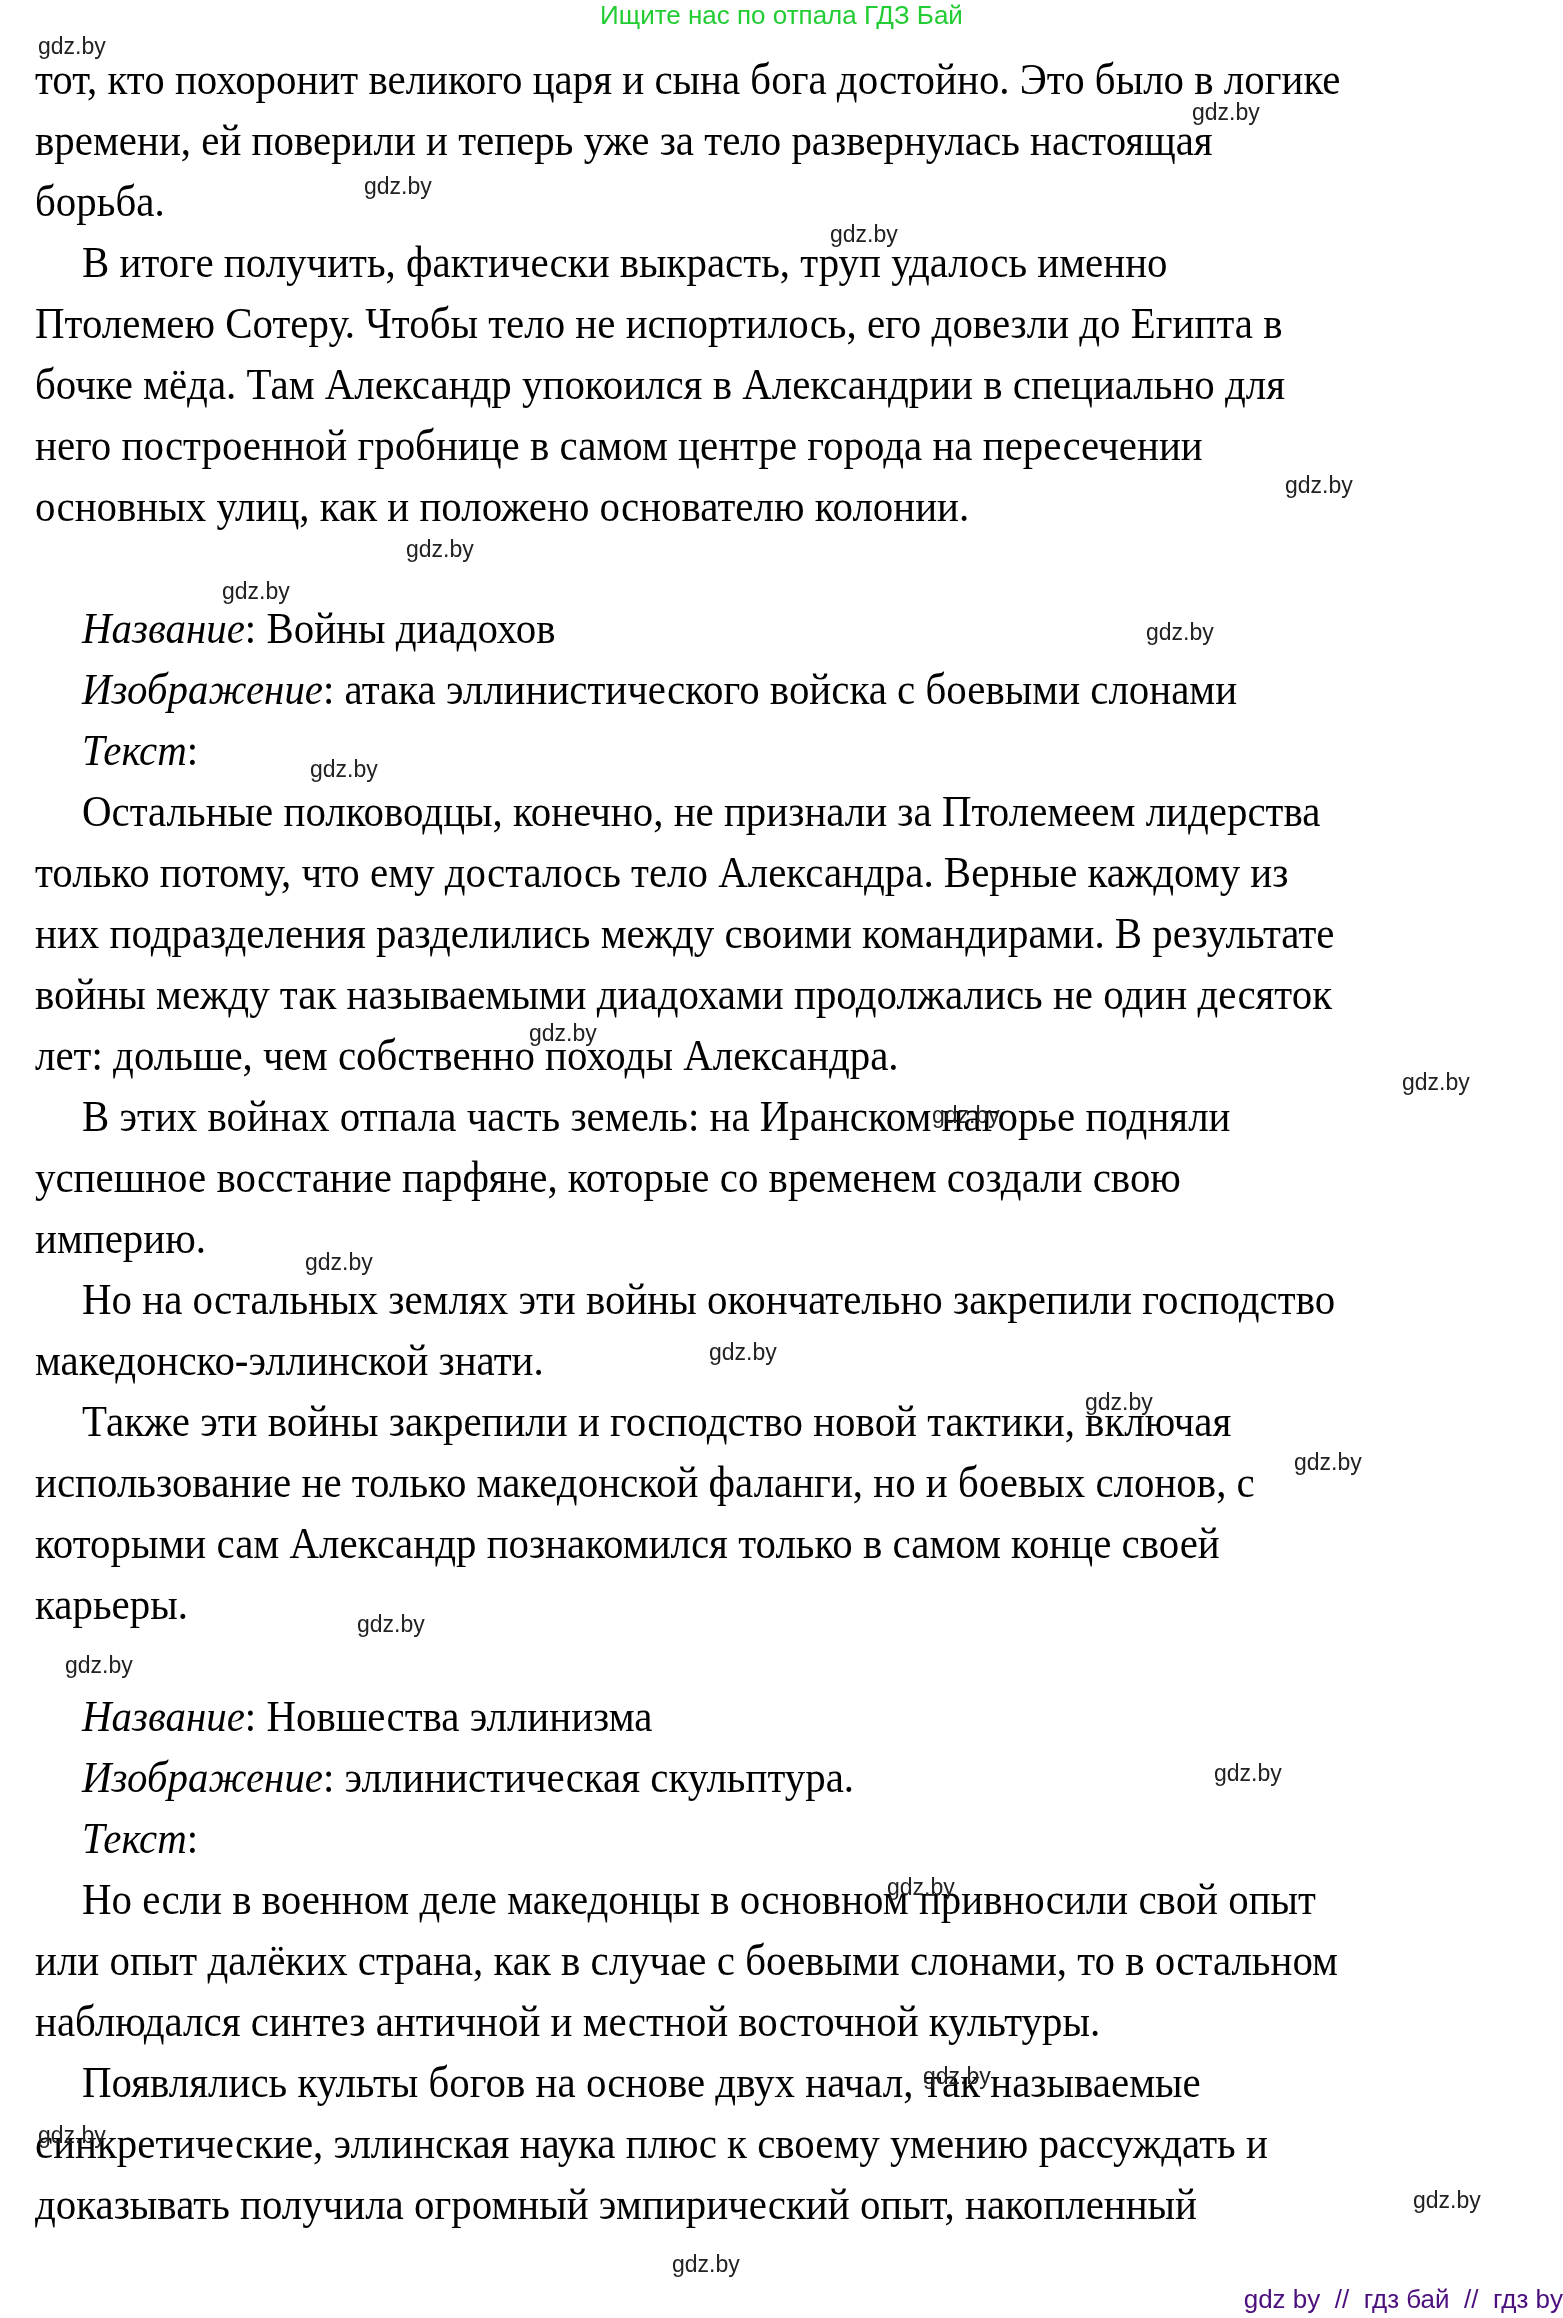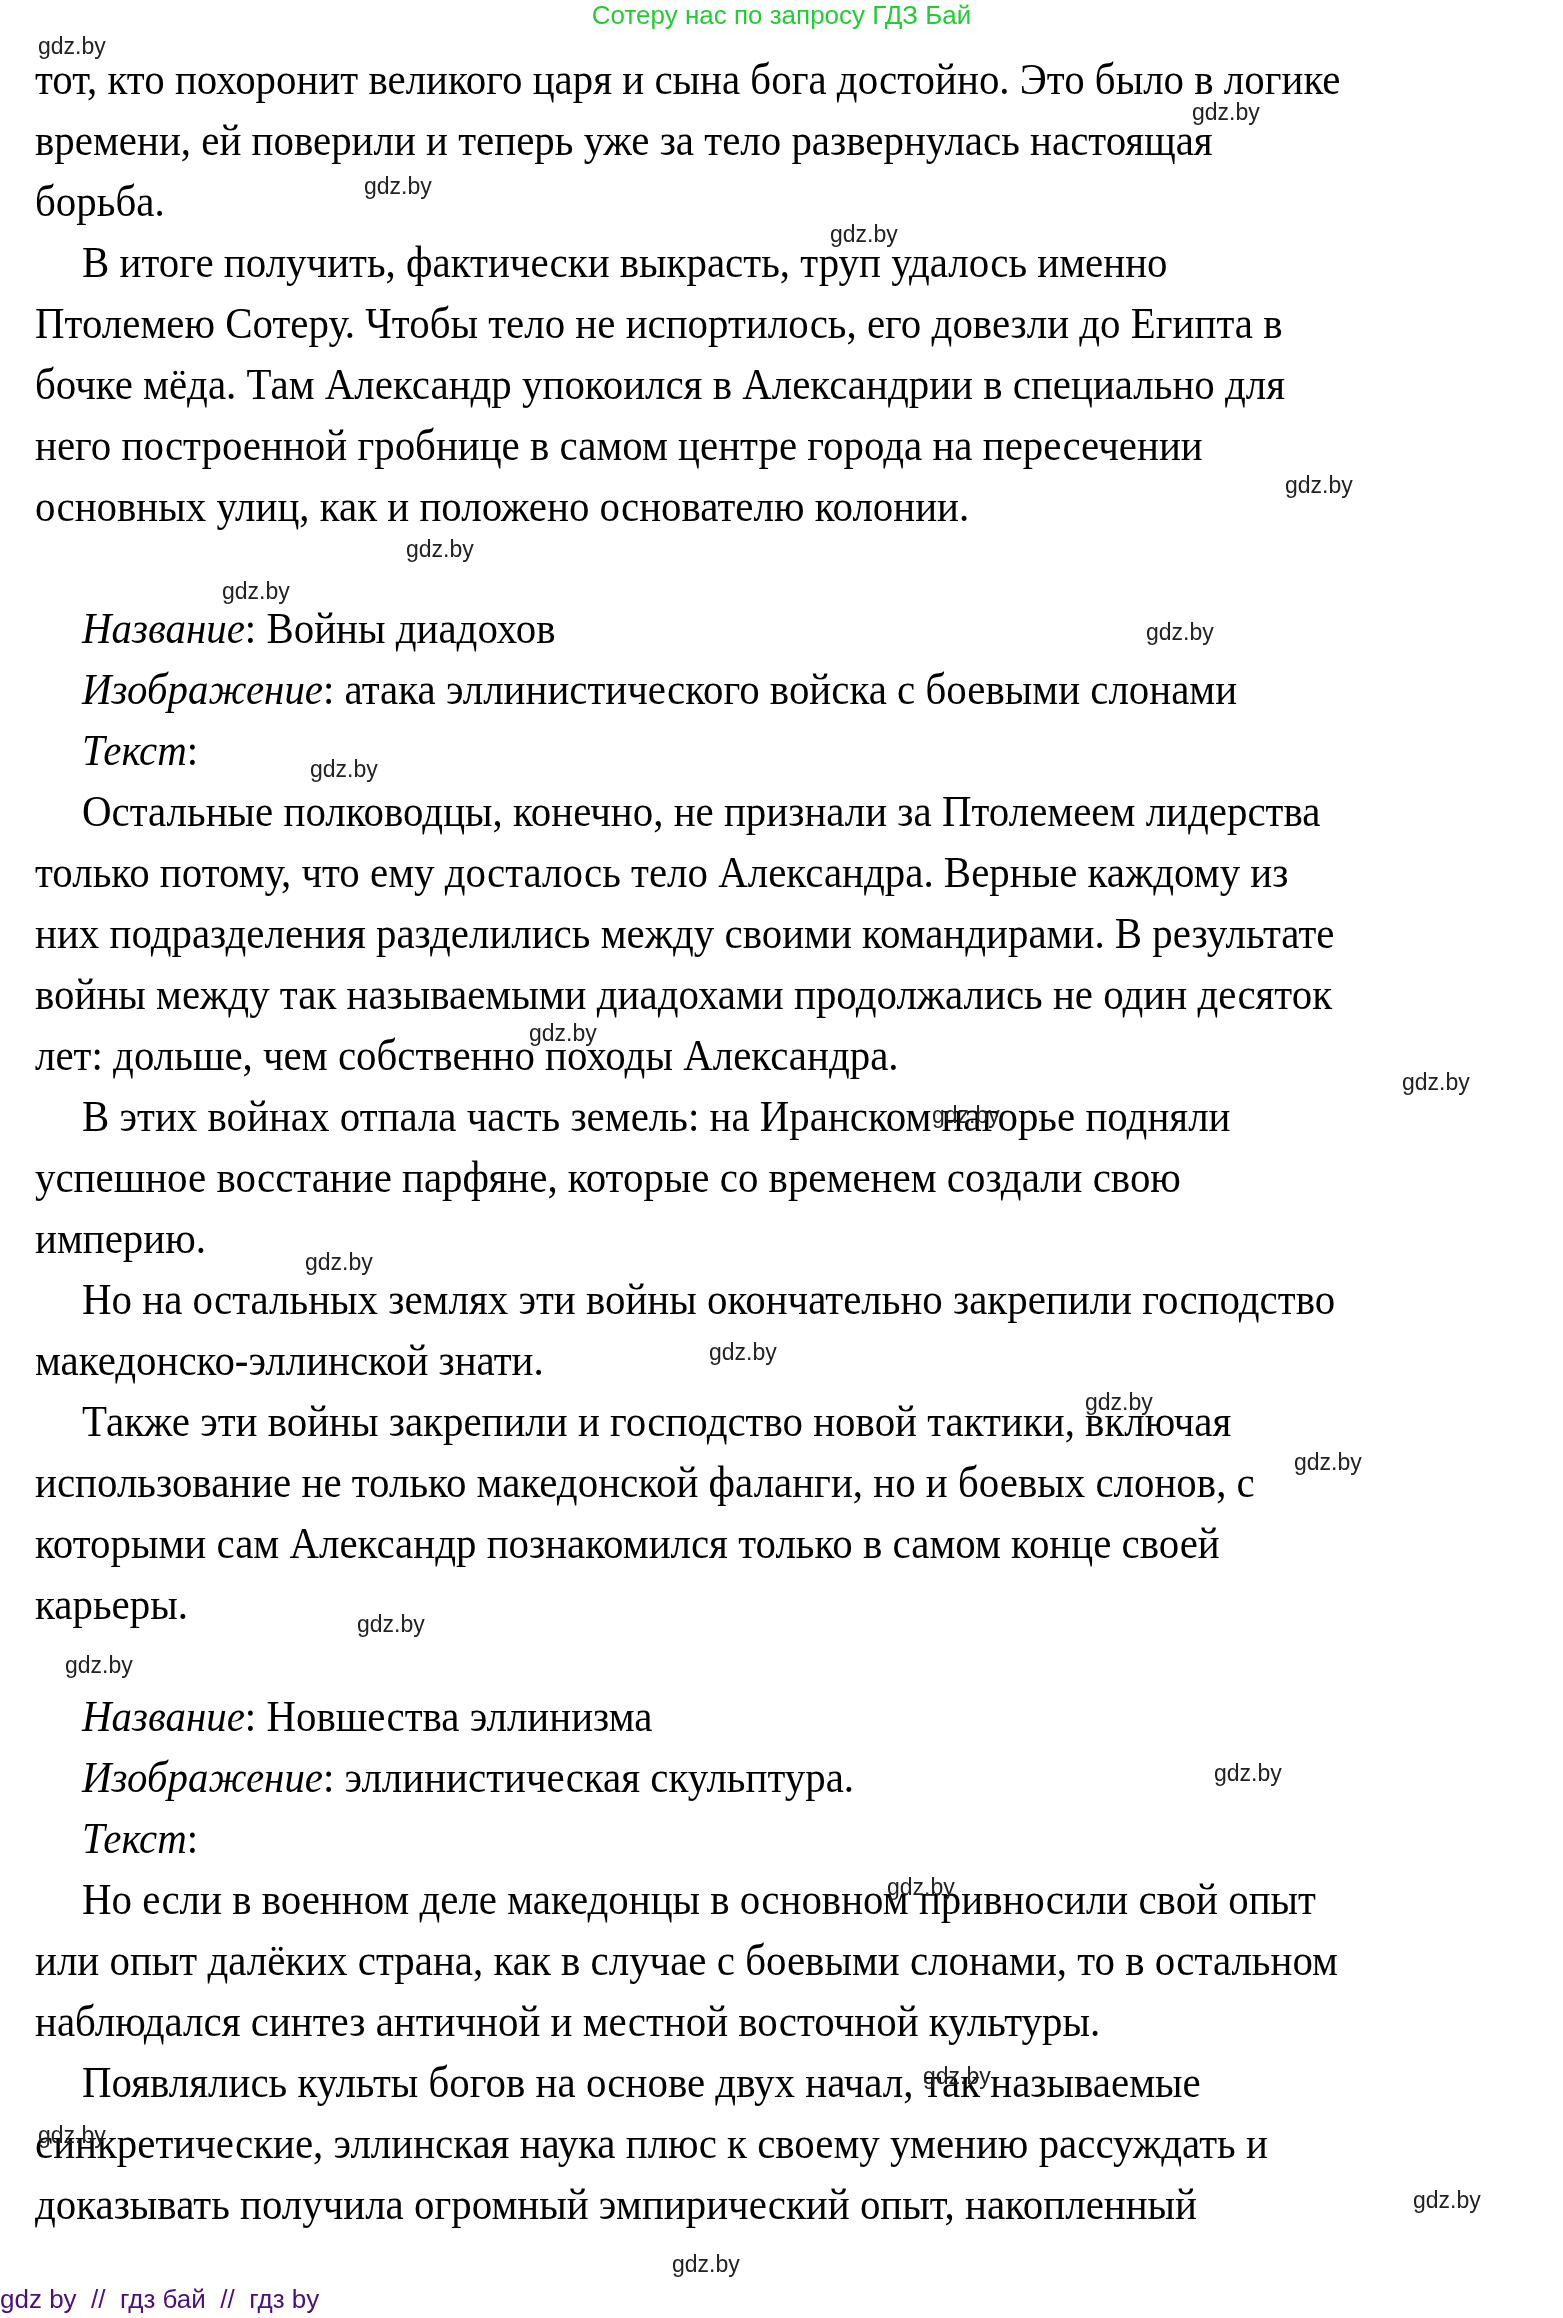--- a/index.html
+++ b/index.html
@@ -4,42 +4,42 @@
 <style>
   html, body { margin: 0; padding: 0; background: #ffffff; }
   body { width: 1563px; height: 2319px; position: relative; overflow: hidden; }
   .header {
     position: absolute; left: 0; top: 0; width: 1563px; height: 31px;
     text-align: center; color: #22cc33;
     font-family: "Liberation Sans", sans-serif; font-size: 26px; line-height: 30px;
   }
   .footer {
     position: absolute; left: 0; top: 2282px; width: 1563px; height: 34px;
-    text-align: left; color: #4b0f7e;
+    text-align: right; color: #4b0f7e;
     font-family: "Liberation Sans", sans-serif; font-size: 26px; line-height: 34px;
     white-space: pre;
   }
   .line {
     position: absolute; left: 35px;
     font-family: "Liberation Serif", serif; font-size: 44px; line-height: 50px;
     color: #000; white-space: nowrap;
     transform-origin: left top; transform: scaleX(0.93);
   }
   .line.indent { left: 82px; }
   .line em { font-style: italic; }
   .wm {
     position: absolute;
     font-family: "Liberation Sans", sans-serif; font-size: 23px; line-height: 25px;
     color: #222; white-space: nowrap;
   }
 </style>
 </head>
 <body>
 
-<div class="header">Сотеру нас по запросу ГДЗ Бай</div>
+<div class="header">Ищите нас по отпала ГДЗ Бай</div>
 
 <div class="line" style="top:55px">тот, кто похоронит великого царя и сына бога достойно. Это было в логике</div>
 <div class="line" style="top:116px">времени, ей поверили и теперь уже за тело развернулась настоящая</div>
 <div class="line" style="top:177px">борьба.</div>
 <div class="line indent" style="top:238px">В итоге получить, фактически выкрасть, труп удалось именно</div>
 <div class="line" style="top:299px">Птолемею Сотеру. Чтобы тело не испортилось, его довезли до Египта в</div>
 <div class="line" style="top:360px">бочке мёда. Там Александр упокоился в Александрии в специально для</div>
 <div class="line" style="top:421px">него построенной гробнице в самом центре города на пересечении</div>
 <div class="line" style="top:482px">основных улиц, как и положено основателю колонии.</div>
 

